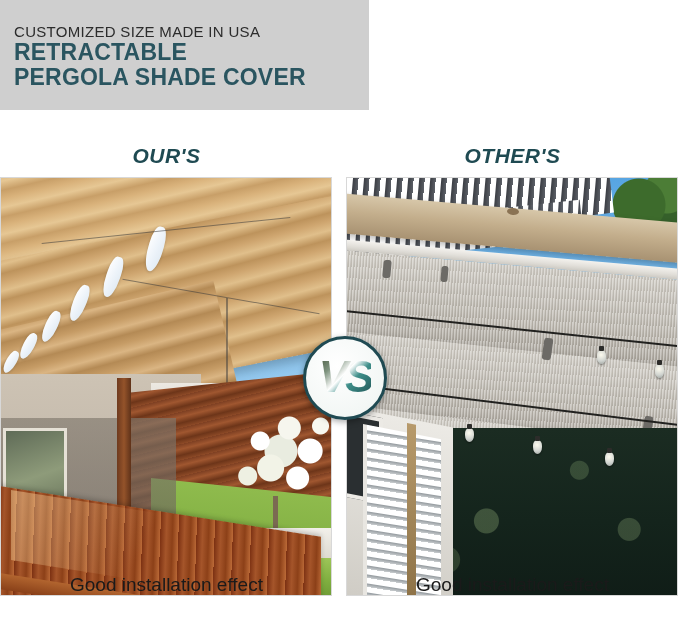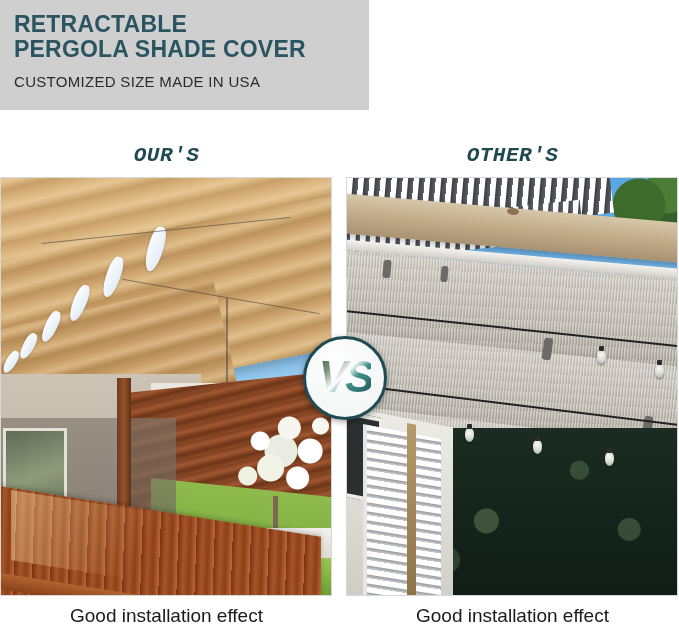--- a/index.html
+++ b/index.html
@@ -46,21 +46,20 @@
   
   .col-label {
     position: absolute;
     top: 144px;
     font-size: 21px;
     font-weight: bold;
     font-style: italic;
     color: #1f4a52;
     letter-spacing: 0.5px;
     text-align: center;
-    font-family: Liberation Mono, monospace;
   }
   #label-ours  { left: 0;   width: 333px; }
   #label-others{ left: 346px; width: 333px; }
 
   
   .photo {
     position: absolute;
     top: 177px;
     width: 332px;
     height: 419px;
@@ -388,35 +387,35 @@
     -webkit-background-clip: text;
     background-clip: text;
     color: transparent;
     -webkit-text-fill-color: transparent;
     transform: translateY(-1px);
   }
 
   
   .caption {
     position: absolute;
-    top: 605px;
+    top: 574px;
     font-size: 19px;
     color: #1a1a1a;
     text-align: center;
   }
   #caption-left  { left: 0;   width: 333px; }
   #caption-right { left: 346px; width: 333px; }
 </style>
 </head>
 <body>
 
 <div id="header-banner">
+  <div id="header-subtitle">CUSTOMIZED SIZE MADE IN USA</div>
   <div id="header-title">RETRACTABLE
 PERGOLA SHADE COVER</div>
-  <div id="header-subtitle">CUSTOMIZED SIZE MADE IN USA</div>
 </div>
 
 <div id="label-ours" class="col-label">OUR'S</div>
 <div id="label-others" class="col-label">OTHER'S</div>
 
 <div id="photo-left" class="photo">
   <div class="layer sky"></div>
   <div class="layer roof-beam"></div>
   <div class="layer roof-beam2"></div>
 

